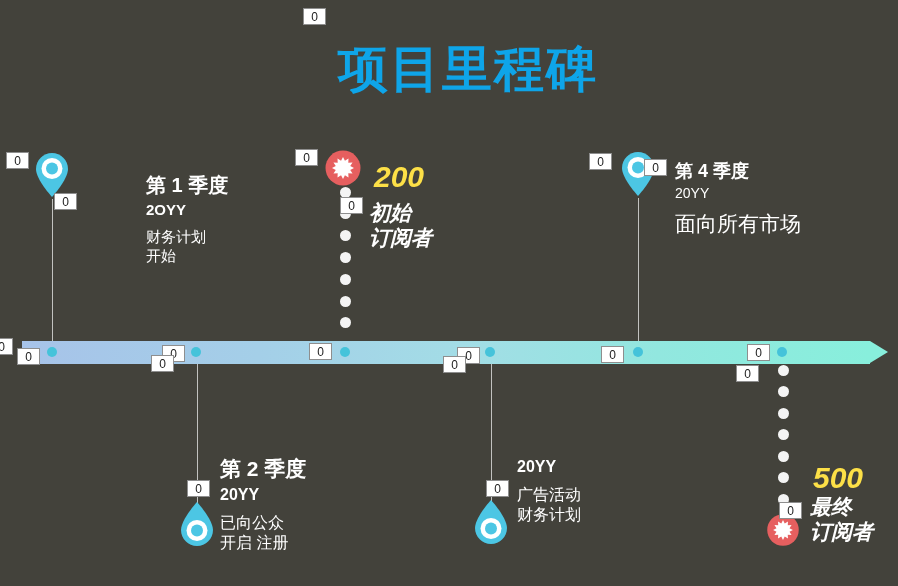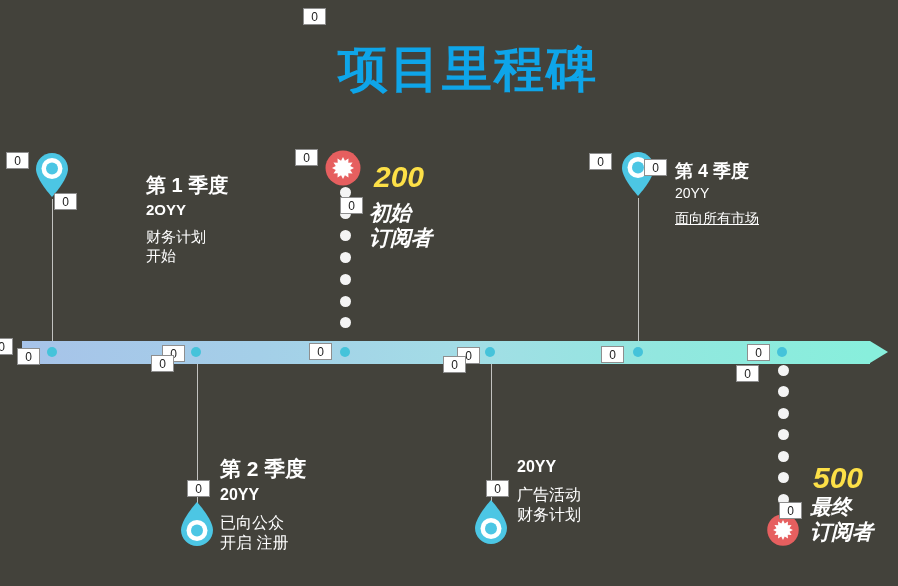--- a/index.html
+++ b/index.html
@@ -93,21 +93,21 @@
     <div class="y-label" style="font-size:15px;margin-top:2px;">2OYY</div>
     <div class="d-lines" style="font-size:15px;line-height:19px;">
       <div>财务计划</div>
       <div>开始</div>
     </div>
   </div>
 
   <div class="mtext" style="left:675px;top:159px;">
     <div class="q-label" style="font-size:18px;">第 4 季度</div>
     <div style="font-size:14px;margin-top:2px;">20YY</div>
-    <div class="d-lines" style="font-size:14px;text-decoration:underline;">面向所有市场</div>
+    <div class="d-lines" style="font-size:21px;">面向所有市场</div>
   </div>
 
   <div class="mtext" style="left:220px;top:455px;">
     <div class="q-label" style="font-size:21px;">第 2 季度</div>
     <div class="y-label" style="font-size:16px;margin-top:3px;">20YY</div>
     <div class="d-lines" style="font-size:16px;line-height:20px;">
       <div>已向公众</div>
       <div>开启 注册</div>
     </div>
   </div>

